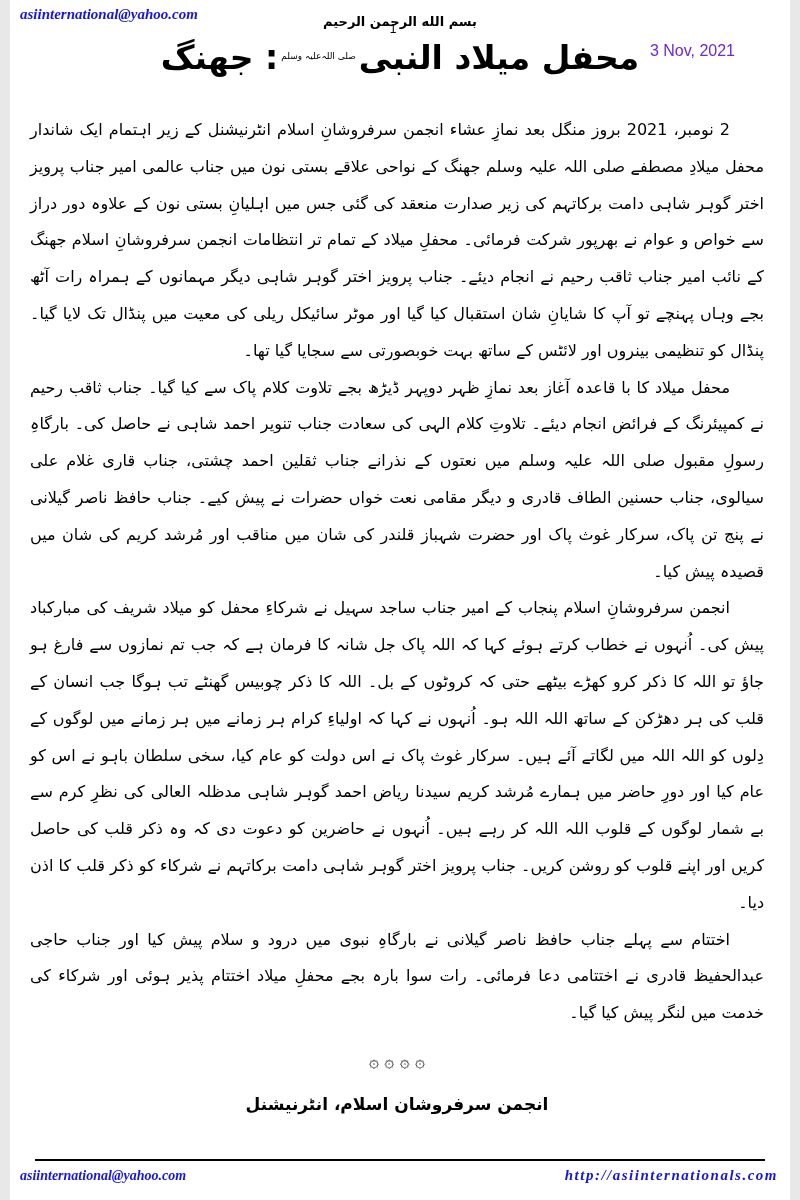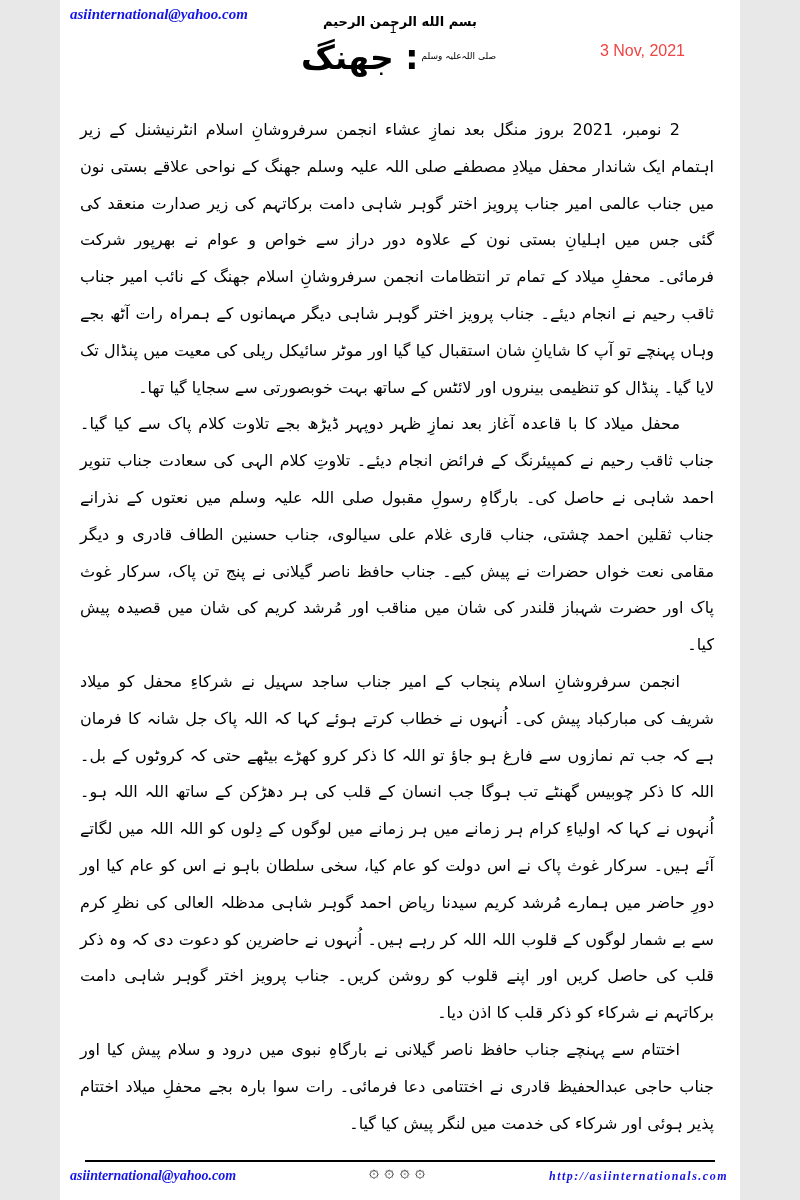--- a/index.html
+++ b/index.html
@@ -1,19 +1,19 @@
 <!DOCTYPE html>
 <html lang="ur"><head>
 <meta charset="utf-8">
 <style>
   * { margin:0; padding:0; box-sizing:border-box; }
   html,body { background:#e8e8e8; }
   .page {
     position:relative;
-    width:680px; height:1200px;
+    width:780px; height:1200px;
     margin:0 auto;
     background:#ffffff;
     font-family:"DejaVu Sans", sans-serif;
     color:#000;
     overflow:hidden;
   }
   
   .email-top {
     position:absolute; top:6px; left:10px;
     font-family:"Liberation Serif", serif;
@@ -29,21 +29,21 @@
   }
   .page-number {
     position:absolute; top:22px; left:0; right:14px;
     text-align:center;
     font-family:"Liberation Sans", sans-serif;
     font-size:12px;
   }
   .date {
     position:absolute; top:42px; right:55px;
     font-family:"Liberation Sans", sans-serif;
-    font-size:16px; color:#ef4444;
+    font-size:16px; color:#6d28d9;
     direction:ltr;
   }
   .title {
     position:absolute; top:38px; left:0; right:0;
     text-align:center;
     direction:rtl;
     font-size:33px; font-weight:bold;
     letter-spacing:0px;
   }
   .pbuh {
@@ -87,49 +87,49 @@
     direction:ltr;
   }
   .footer-email {
     font-family:"Liberation Serif", serif;
     font-style:italic; font-weight:bold;
     font-size:14px; color:#1414e6;
   }
   .footer-url {
     font-family:"Liberation Serif", serif;
     font-style:italic; font-weight:bold;
-    font-size:12px; color:#1414e6;
+    font-size:15px; color:#1414e6;
     letter-spacing:1.5px;
   }
 </style>
 </head>
 <body>
 
 <div class="page">
 
   <div class="email-top">asiinternational@yahoo.com</div>
 
   <div class="bismillah">بسم الله الرحمن الرحيم</div>
 
   <div class="page-number">1</div>
 
   <div class="date">3 Nov, 2021</div>
 
   <div class="title">
-    <span class="pbuh">
+    <span>محفل میلاد النبی</span><span class="pbuh">
         <span>صلی اللہ</span>
         <span>علیہ وسلم</span>
       </span><span>: جھنگ</span>
   </div>
 
   <div class="body-text">
     <p>2 نومبر، 2021 بروز منگل بعد نمازِ عشاء انجمن سرفروشانِ اسلام انٹرنیشنل کے زیر اہتمام ایک شاندار محفل میلادِ مصطفے صلی اللہ علیہ وسلم جھنگ کے نواحی علاقے بستی نون میں جناب عالمی امیر جناب پرویز اختر گوہر شاہی دامت برکاتہم کی زیر صدارت منعقد کی گئی جس میں اہلیانِ بستی نون کے علاوہ دور دراز سے خواص و عوام نے بھرپور شرکت فرمائی۔ محفلِ میلاد کے تمام تر انتظامات انجمن سرفروشانِ اسلام جھنگ کے نائب امیر جناب ثاقب رحیم نے انجام دیئے۔ جناب پرویز اختر گوہر شاہی دیگر مہمانوں کے ہمراہ رات آٹھ بجے وہاں پہنچے تو آپ کا شایانِ شان استقبال کیا گیا اور موٹر سائیکل ریلی کی معیت میں پنڈال تک لایا گیا۔ پنڈال کو تنظیمی بینروں اور لائٹس کے ساتھ بہت خوبصورتی سے سجایا گیا تھا۔</p>
     <p>محفل میلاد کا با قاعدہ آغاز بعد نمازِ ظہر دوپہر ڈیڑھ بجے تلاوت کلام پاک سے کیا گیا۔ جناب ثاقب رحیم نے کمپیئرنگ کے فرائض انجام دیئے۔ تلاوتِ کلام الہی کی سعادت جناب تنویر احمد شاہی نے حاصل کی۔ بارگاہِ رسولِ مقبول صلی اللہ علیہ وسلم میں نعتوں کے نذرانے جناب ثقلین احمد چشتی، جناب قاری غلام علی سیالوی، جناب حسنین الطاف قادری و دیگر مقامی نعت خواں حضرات نے پیش کیے۔ جناب حافظ ناصر گیلانی نے پنج تن پاک، سرکار غوث پاک اور حضرت شہباز قلندر کی شان میں مناقب اور مُرشد کریم کی شان میں قصیدہ پیش کیا۔</p>
     <p>انجمن سرفروشانِ اسلام پنجاب کے امیر جناب ساجد سہیل نے شرکاءِ محفل کو میلاد شریف کی مبارکباد پیش کی۔ اُنہوں نے خطاب کرتے ہوئے کہا کہ اللہ پاک جل شانہ کا فرمان ہے کہ جب تم نمازوں سے فارغ ہو جاؤ تو اللہ کا ذکر کرو کھڑے بیٹھے حتی کہ کروٹوں کے بل۔ اللہ کا ذکر چوبیس گھنٹے تب ہوگا جب انسان کے قلب کی ہر دھڑکن کے ساتھ اللہ اللہ ہو۔ اُنہوں نے کہا کہ اولیاءِ کرام ہر زمانے میں ہر زمانے میں لوگوں کے دِلوں کو اللہ اللہ میں لگاتے آئے ہیں۔ سرکار غوث پاک نے اس دولت کو عام کیا، سخی سلطان باہو نے اس کو عام کیا اور دورِ حاضر میں ہمارے مُرشد کریم سیدنا ریاض احمد گوہر شاہی مدظلہ العالی کی نظرِ کرم سے بے شمار لوگوں کے قلوب اللہ اللہ کر رہے ہیں۔ اُنہوں نے حاضرین کو دعوت دی کہ وہ ذکر قلب کی حاصل کریں اور اپنے قلوب کو روشن کریں۔ جناب پرویز اختر گوہر شاہی دامت برکاتہم نے شرکاء کو ذکر قلب کا اذن دیا۔</p>
-    <p>اختتام سے پہنچے جناب حافظ ناصر گیلانی نے بارگاہِ نبوی میں درود و سلام پیش کیا اور جناب حاجی عبدالحفیظ قادری نے اختتامی دعا فرمائی۔ رات سوا بارہ بجے محفلِ میلاد اختتام پذیر ہوئی اور شرکاء کی خدمت میں لنگر پیش کیا گیا۔</p>
+    <p>اختتام سے پہلے جناب حافظ ناصر گیلانی نے بارگاہِ نبوی میں درود و سلام پیش کیا اور جناب حاجی عبدالحفیظ قادری نے اختتامی دعا فرمائی۔ رات سوا بارہ بجے محفلِ میلاد اختتام پذیر ہوئی اور شرکاء کی خدمت میں لنگر پیش کیا گیا۔</p>
 
     <div class="ornament">۞ ۞ ۞ ۞</div>
 
     <div class="org-name">انجمن سرفروشان اسلام، انٹرنیشنل</div>
   </div>
 
   <div class="footer">
     <hr class="footer-rule">
     <div class="footer-row">
       <span class="footer-email">asiinternational@yahoo.com</span>

